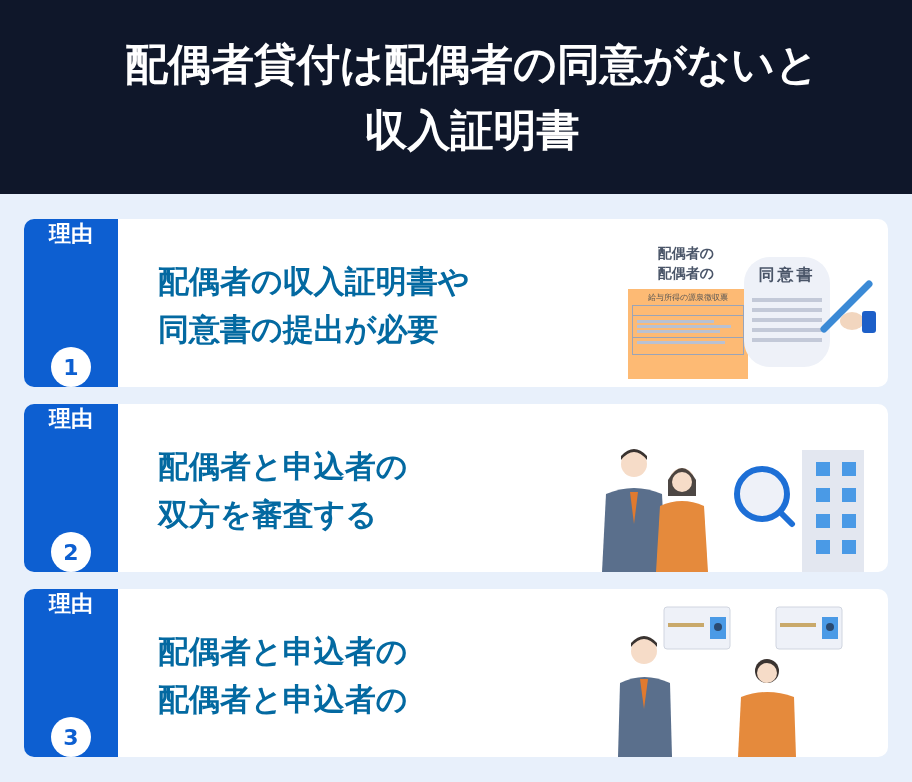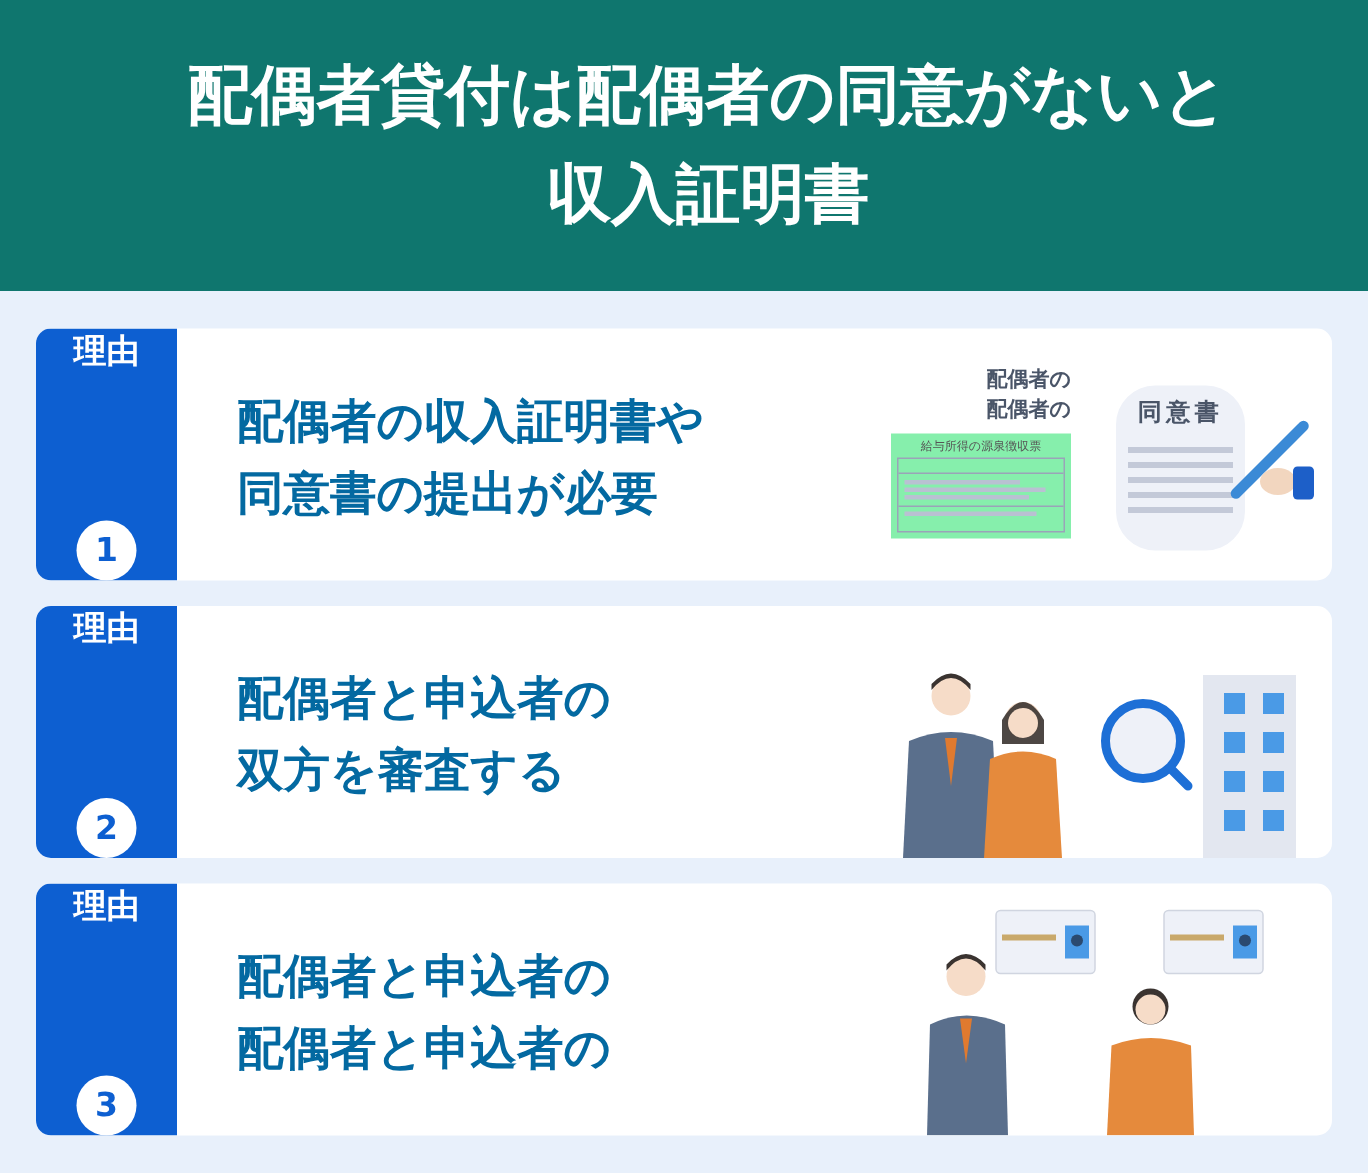--- a/index.html
+++ b/index.html
@@ -1,18 +1,18 @@
 <!DOCTYPE html>
 <html><head>
 <meta charset="utf-8">
 <style>
   * { box-sizing: border-box; margin: 0; padding: 0; }
   html, body { width: 912px; height: 782px; overflow: hidden; }
   body { background: #e8f0fb; font-family: "DejaVu Sans", "Liberation Sans", sans-serif; position: relative; }
-  .header { position: absolute; left: 0; top: 0; width: 912px; height: 194px; background: #0f766e; display: flex; align-items: center; justify-content: center; padding-left: 32px; }
+  .header { position: absolute; left: 0; top: 0; width: 912px; height: 194px; background: #0f172a; display: flex; align-items: center; justify-content: center; padding-left: 32px; }
   .header-title { color: #fff; font-weight: bold; font-size: 43px; line-height: 66px; text-align: center; letter-spacing: 0px; }
   .card { position: absolute; left: 24px; width: 864px; height: 168px; background: #fff; border-radius: 10px; overflow: hidden; display: flex; }
   .card-side { width: 94px; height: 100%; background: #0d5fd1; display: flex; flex-direction: column; align-items: center; justify-content: space-between; gap: 6px; }
   .side-label { color: #fff; font-weight: bold; font-size: 22px; }
   .side-num { width: 40px; height: 40px; border-radius: 50%; background: #fff; color: #0d5fd1; font-weight: bold; font-size: 22px; display: flex; align-items: center; justify-content: center; }
   .card-text { position: absolute; left: 134px; top: 38px; font-size: 31px; line-height: 48px; color: #0369a1; font-weight: bold; }
   .illus { position: absolute; }
 </style>
 </head>
 <body>
@@ -32,21 +32,21 @@
   <div class="card-text">
     <div>配偶者の収入証明書や</div>
     <div>同意書の提出が必要</div>
   </div>
 
   <div class="illus" style="left:570px;top:24px;width:120px;">
     <div style="text-align:right;color:#4a5568;font-weight:bold;font-size:14px;line-height:20px;">
       <div>配偶者の</div>
       <div>配偶者の</div>
     </div>
-    <div style="margin-top:6px;width:120px;height:70px;background:#86efac;padding:3px 4px;">
+    <div style="margin-top:6px;width:120px;height:90px;background:#fdba74;padding:3px 4px;margin-left:34px;">
       <div style="font-size:8px;color:#555;text-align:center;">給与所得の源泉徴収票</div>
       <div style="border:1px solid #9aa4b8;height:50px;margin-top:2px;">
         <div style="border-bottom:1px solid #9aa4b8;height:10px;"></div>
         <div style="height:3px;background:#b9c1d2;margin:4px 4px 2px;width:70%;"></div>
         <div style="height:3px;background:#b9c1d2;margin:2px 4px;width:85%;"></div>
         <div style="height:3px;background:#b9c1d2;margin:2px 4px;width:75%;"></div>
         <div style="border-top:1px solid #9aa4b8;margin-top:4px;"></div>
         <div style="height:3px;background:#b9c1d2;margin:3px 4px;width:80%;"></div>
       </div>
     </div>

